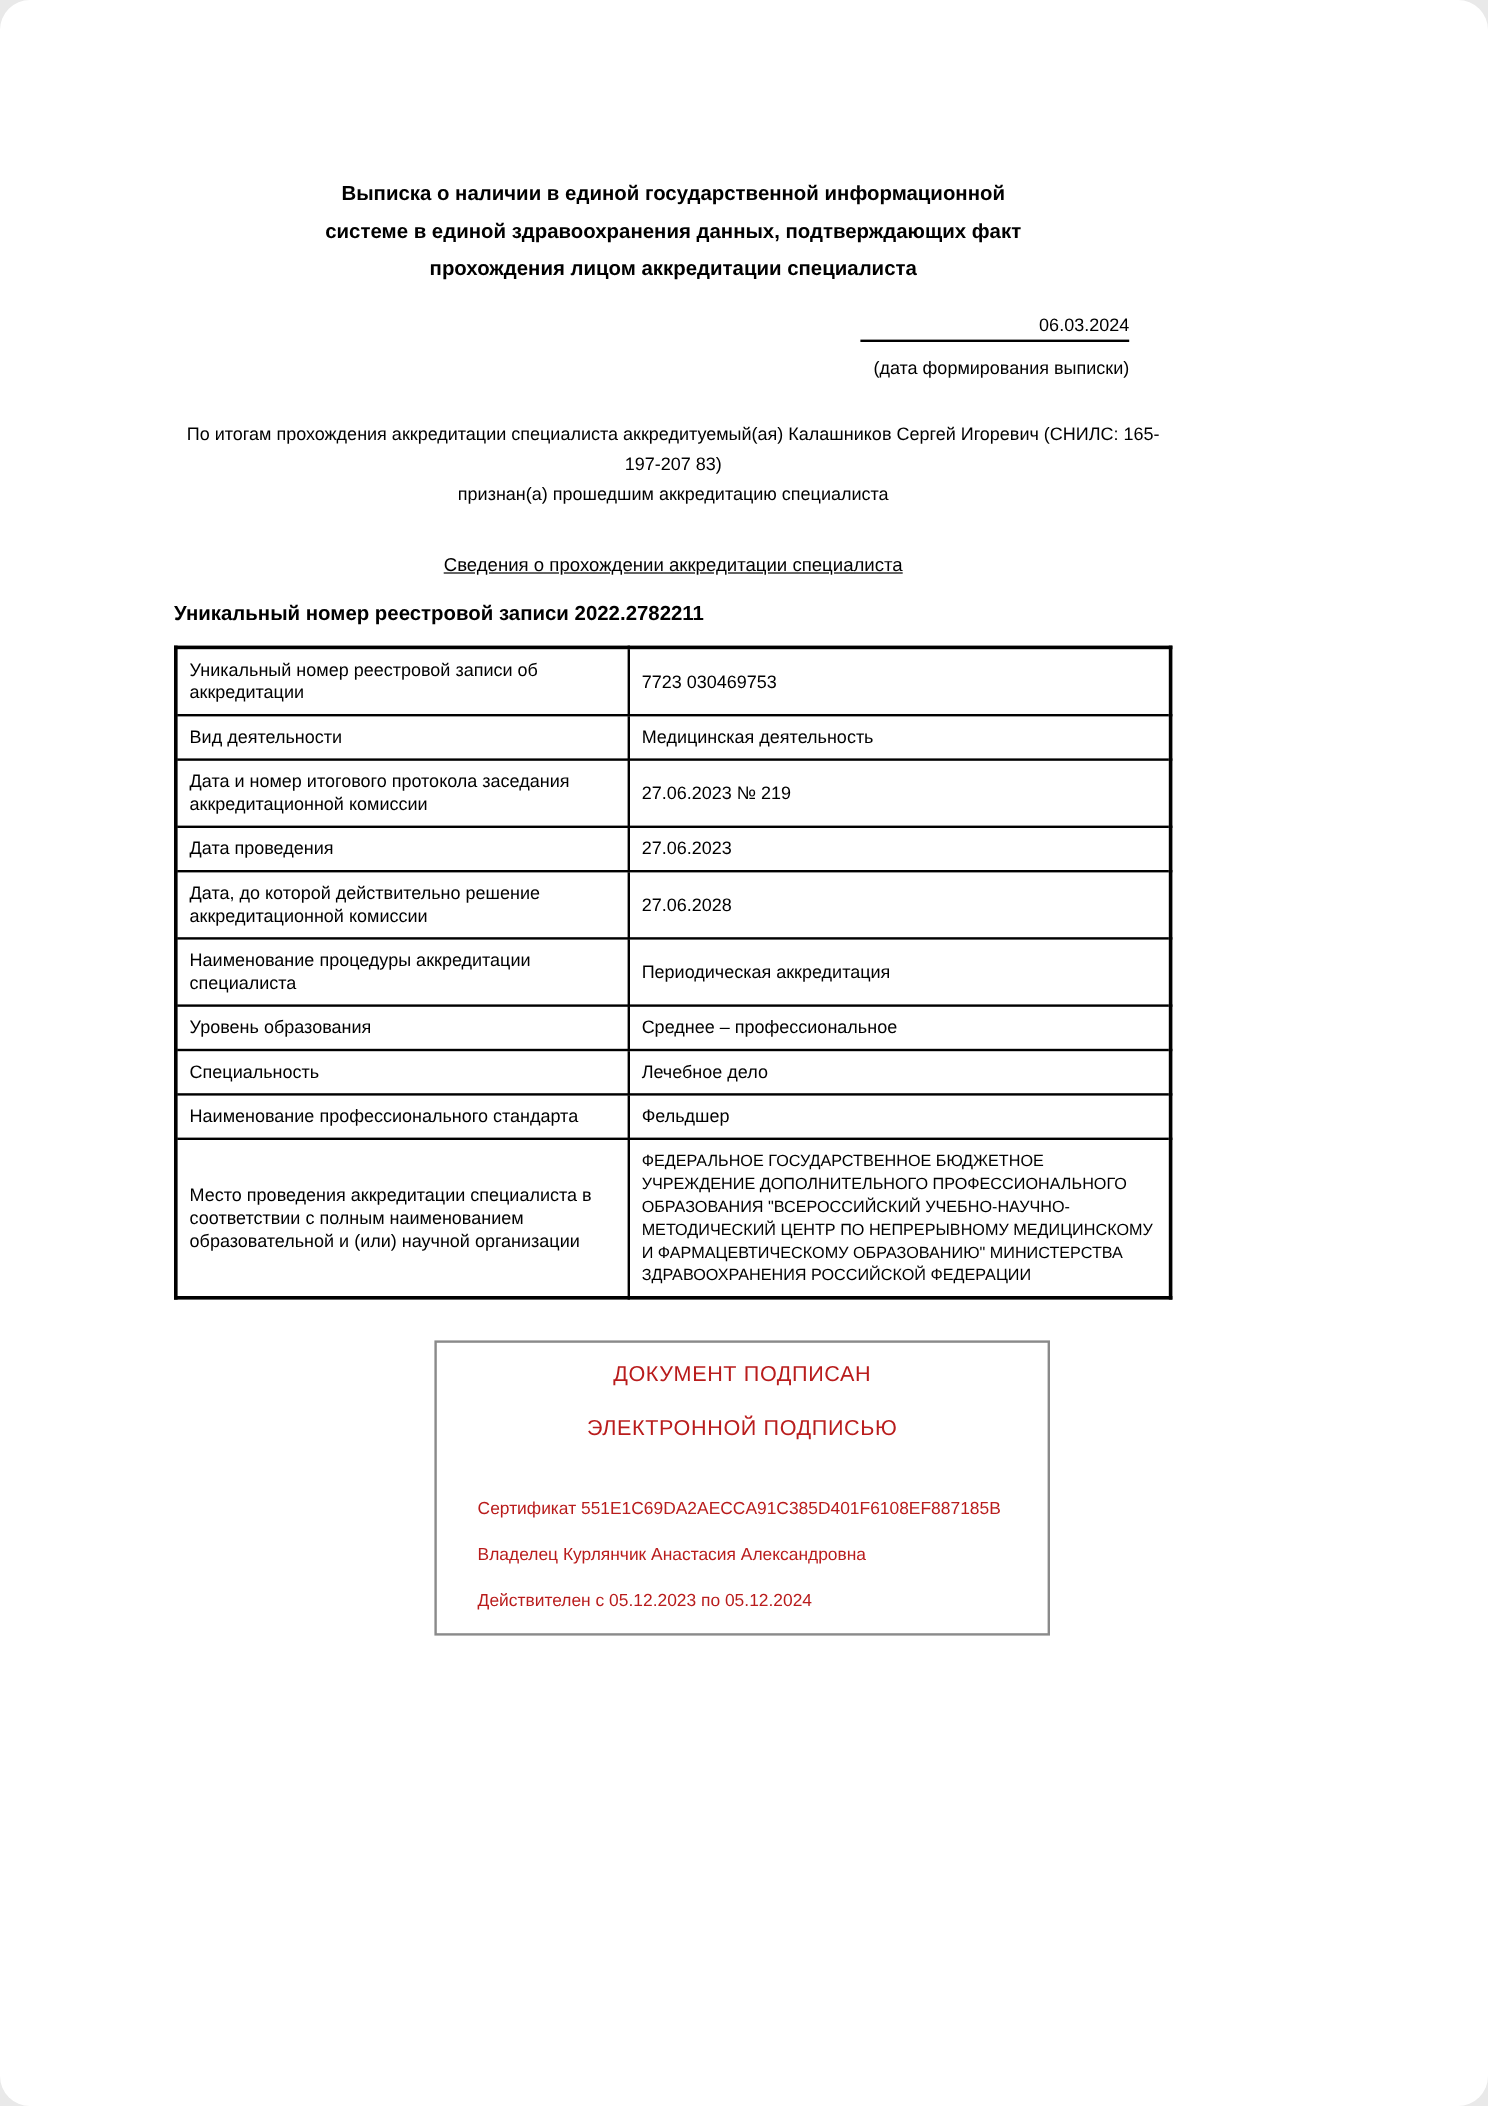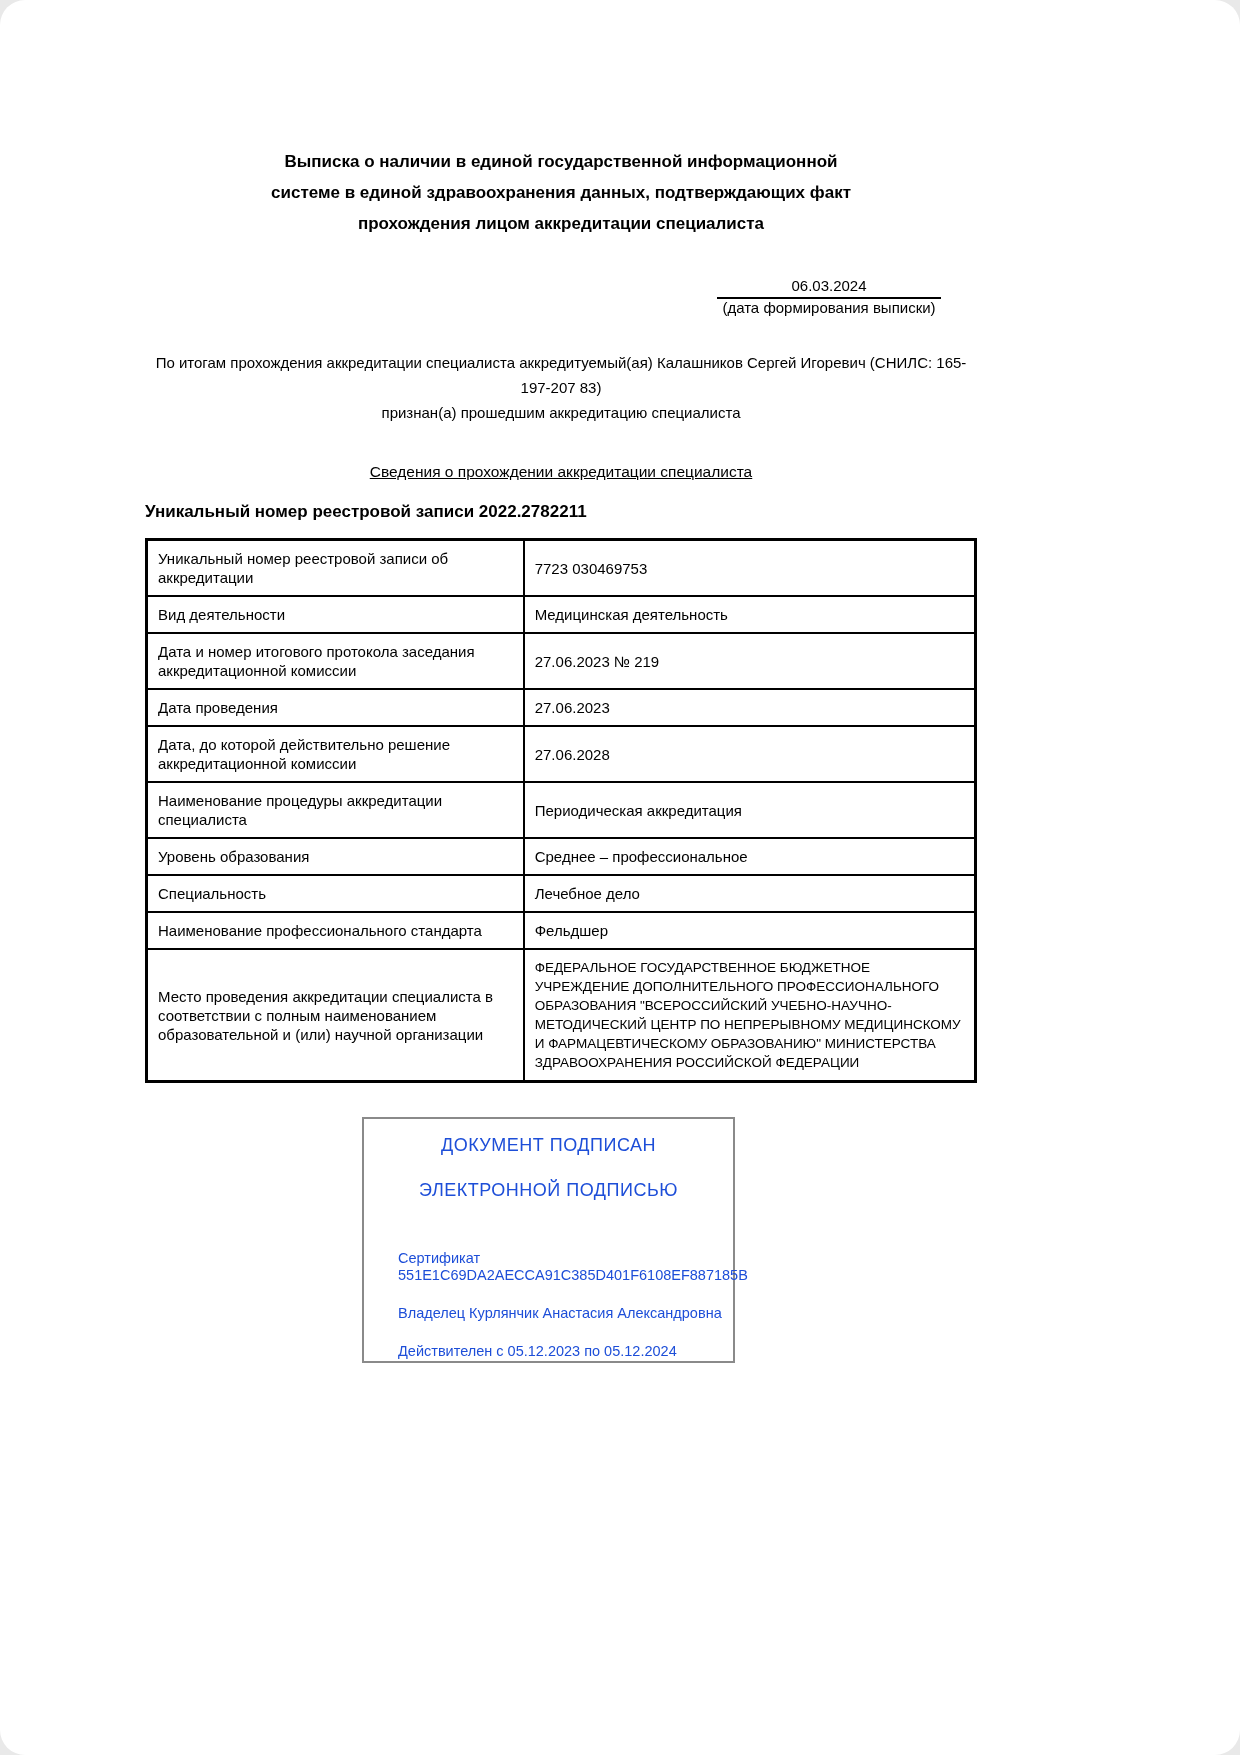--- a/index.html
+++ b/index.html
@@ -23,33 +23,33 @@
   }
   .title {
     margin-top: 146px;
     text-align: center;
     font-size: 17px;
     font-weight: bold;
     line-height: 31px;
   }
   .title span { display: block; }
   .date-block {
-    margin-top: 38px;
+    margin-top: 24px;
     margin-left: 572px;
     width: 224px;
-    text-align: center;
+    text-align: right;
     font-size: 15px;
     line-height: 18px;
   }
   .date-block .date {
     display: block;
     padding-bottom: 2px;
     border-bottom: 2px solid #000000;
   }
-  .date-block .date-caption { display: block; padding-top: 0; }
+  .date-block .date-caption { display: block; padding-top: 14px; }
   .intro {
     margin-top: 33px;
     text-align: center;
     font-size: 15px;
     line-height: 25px;
   }
   .intro span { display: block; }
   .section-heading {
     margin-top: 38px;
     text-align: center;
@@ -73,24 +73,24 @@
   table.acc-table td {
     border: 2px solid #000000;
     vertical-align: middle;
     padding: 8px 10px;
   }
   table.acc-table td.label { width: 45.5%; }
   table.acc-table td.value.small { font-size: 13.5px; line-height: 19px; }
   .sign-box {
     margin-top: 34px;
     margin-left: 217px;
-    width: 373px;
+    width: 513px;
     height: 246px;
     border: 2px solid #8a8a8a;
-    color: #1d4ed8;
+    color: #b91c1c;
   }
   .sign-title {
     padding-top: 16px;
     text-align: center;
     font-size: 18px;
     letter-spacing: 0.5px;
     line-height: 20px;
   }
   .sign-title .sign-line2 { margin-top: 25px; }
   .sign-title span { display: block; }

